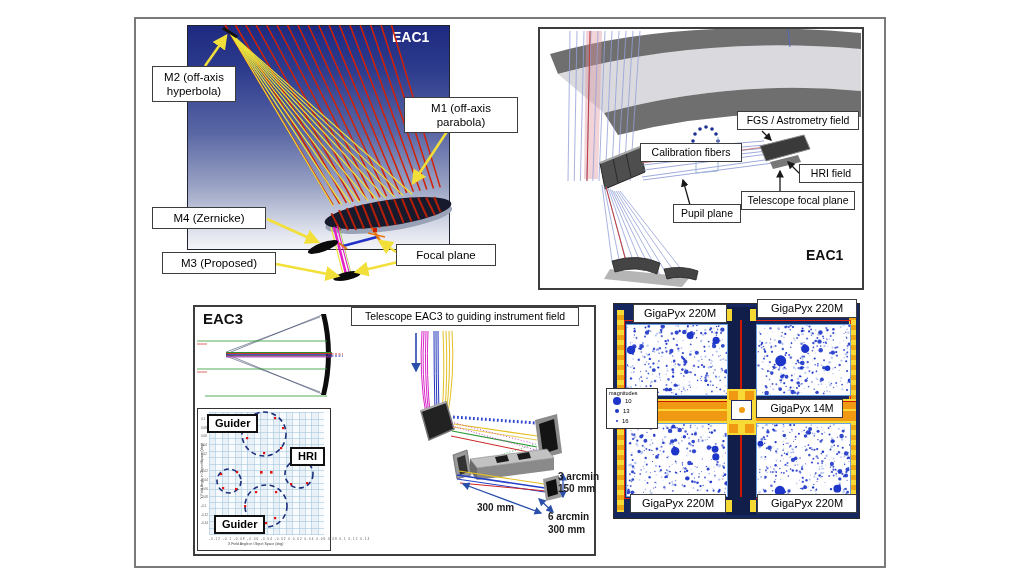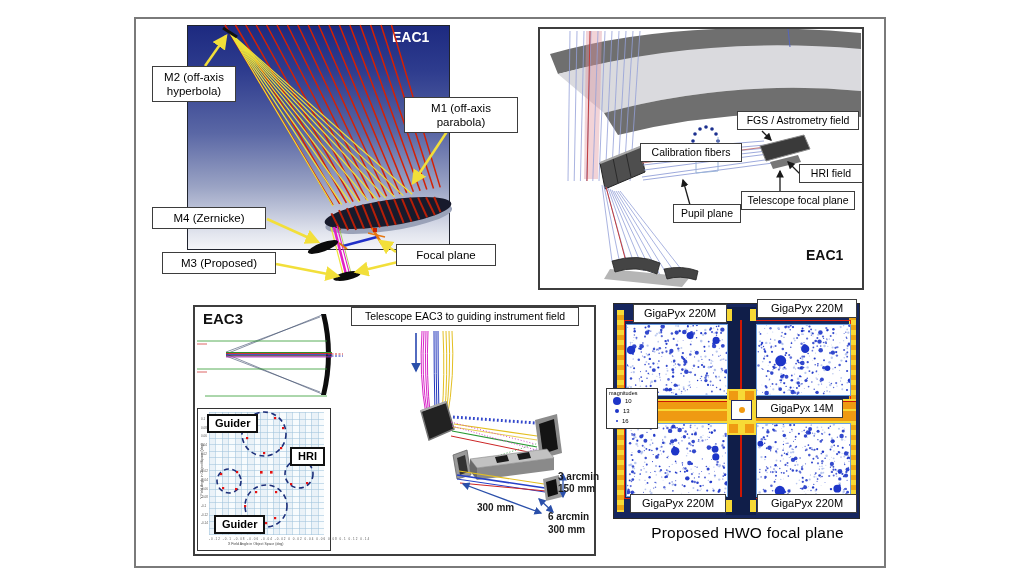--- a/index.html
+++ b/index.html
@@ -1723,14 +1723,13 @@
     <div class="lrow">
         <span class="ldot dot-md"></span>
       <span>13</span>
       </div>
     <div class="lrow">
         <span class="ldot dot-sm"></span>
       <span>16</span>
       </div>
   </div>
 
-  <div class="caption">Proposed HWO focal plane</div>
 </div>
 
 </body></html>

